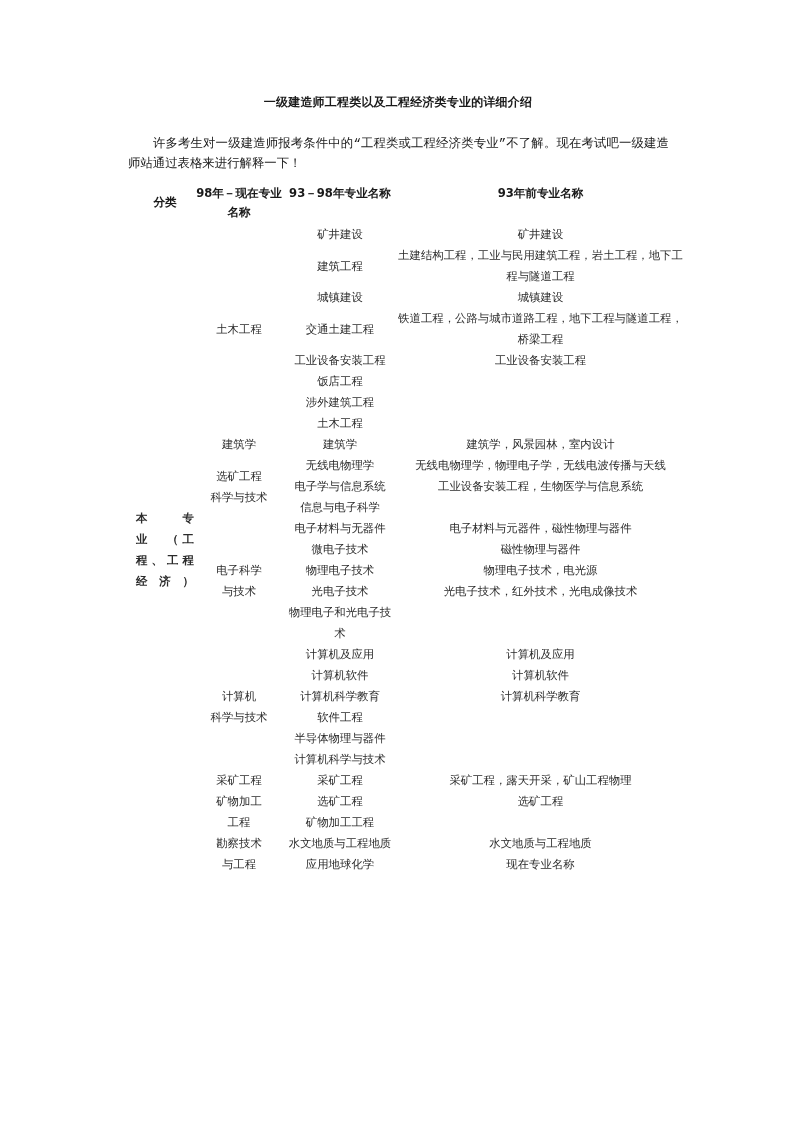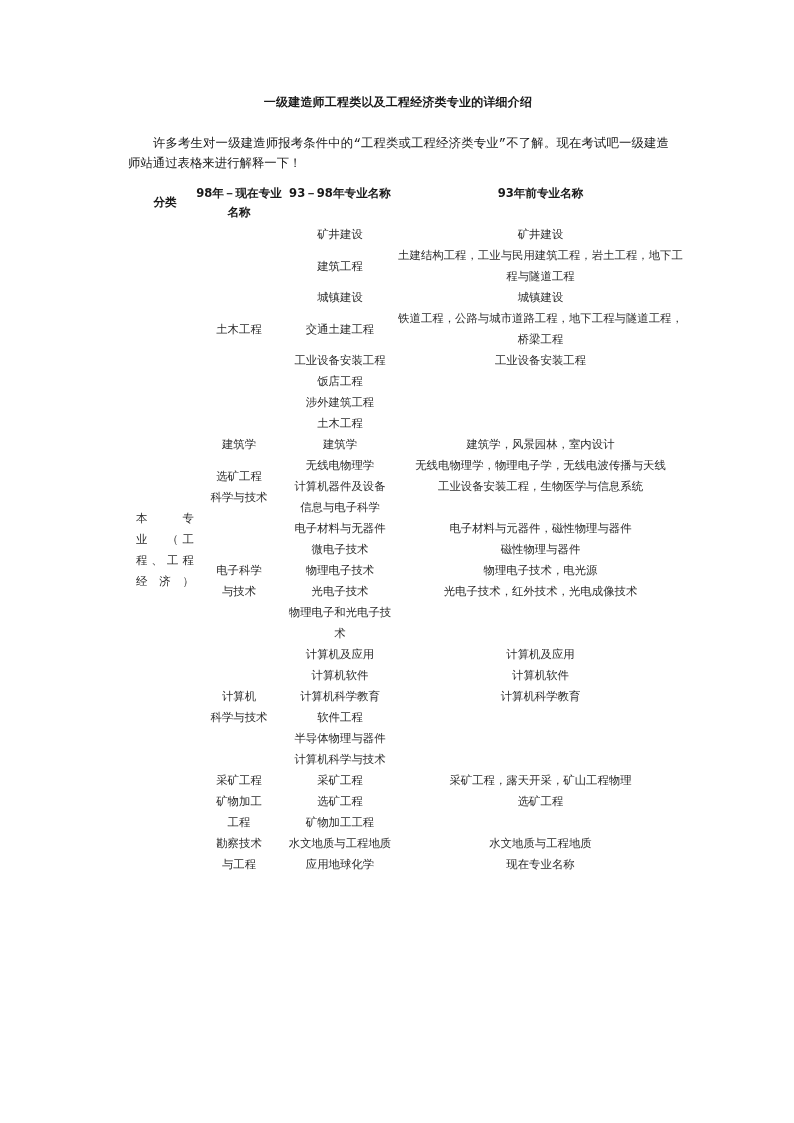--- a/index.html
+++ b/index.html
@@ -78,21 +78,21 @@
     font-size: 11.6px;
     line-height: 19px;
     color: #1a1a1a;
     padding-bottom: 2px;
     vertical-align: top;
   }
   th.h1 { vertical-align: top; padding-top: 9px; }
   th.h4 { vertical-align: middle; }
 
   .cat-cell {
-    font-weight: normal;
+    font-weight: bold;
     font-size: 11.6px;
     line-height: 21px;
     color: #1a1a1a;
     text-align: justify;
     text-align-last: justify;
     padding: 0 5px;
     letter-spacing: 0px;
   }
   .cat-cell span { display: block; text-align: justify; text-align-last: justify; }
 
@@ -170,21 +170,21 @@
           <td class="grp-cell" rowspan="1">建筑学</td>
           <td class="c3">建筑学</td>
           <td class="c4">建筑学，风景园林，室内设计</td>
         </tr>
         <tr>
           <td class="grp-cell" rowspan="3"><span>选矿工程</span><br><span>科学与技术</span></td>
           <td class="c3">无线电物理学</td>
           <td class="c4">无线电物理学，物理电子学，无线电波传播与天线</td>
         </tr>
         <tr>
-          <td class="c3">计算机器件及设备</td>
+          <td class="c3">电子学与信息系统</td>
           <td class="c4">工业设备安装工程，生物医学与信息系统</td>
         </tr>
         <tr>
           <td class="c3">信息与电子科学</td>
           <td class="c4"></td>
         </tr>
         <tr>
           <td class="grp-cell" rowspan="5"><span>电子科学</span><br><span>与技术</span></td>
           <td class="c3">电子材料与无器件</td>
           <td class="c4">电子材料与元器件，磁性物理与器件</td>

